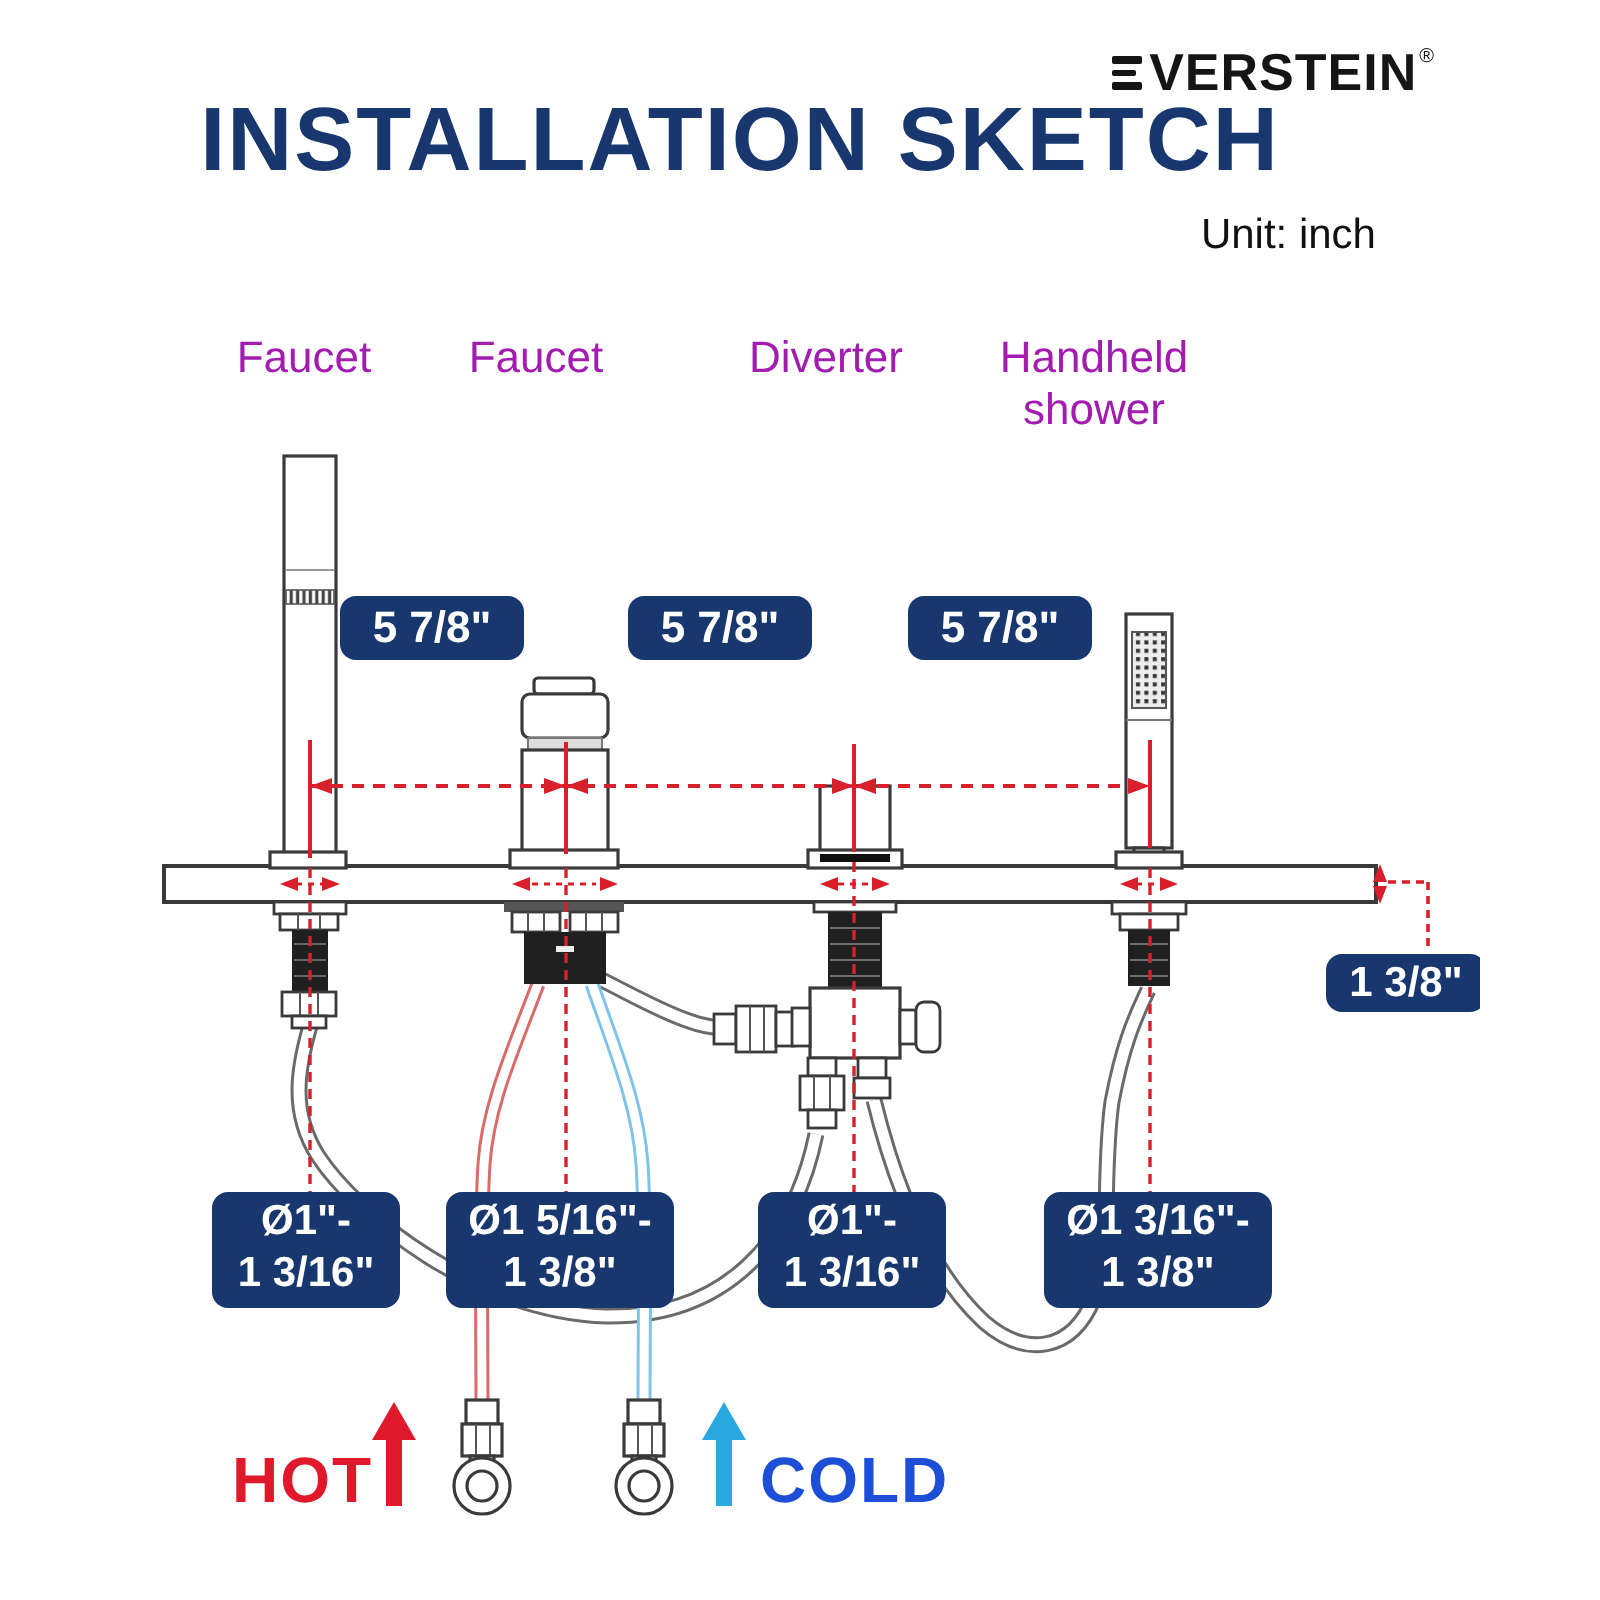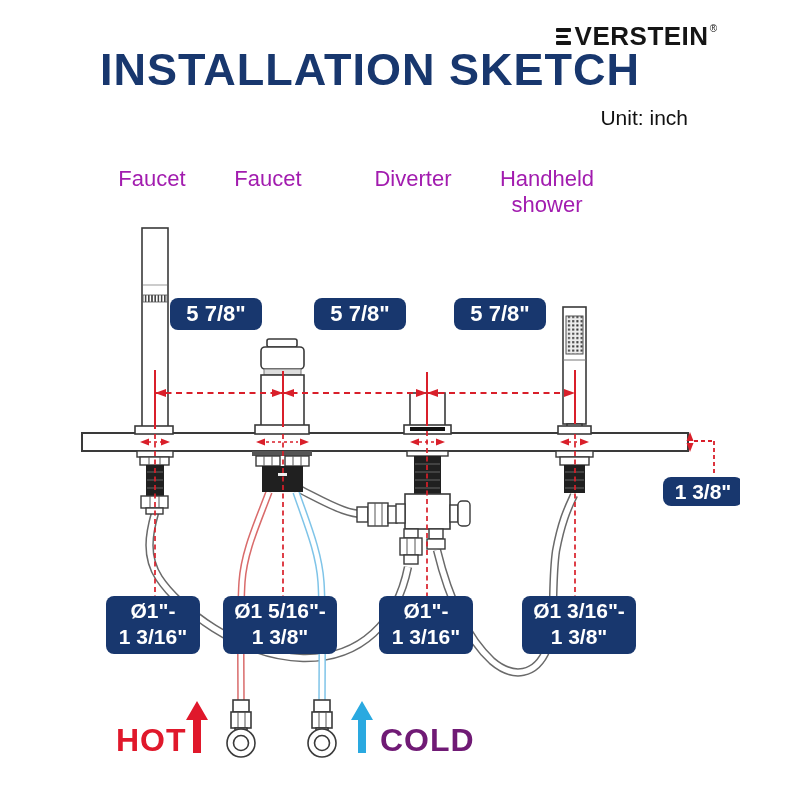--- a/index.html
+++ b/index.html
@@ -22,21 +22,21 @@
   .lbl{position:absolute;top:166px;width:120px;text-align:center;font-size:22px;
        line-height:26px;color:#a21caf;}
   
   .badge{position:absolute;background:#18376e;color:#fff;border-radius:8px;font-weight:bold;
          text-align:center;z-index:5;}
   .badge-s{width:92px;height:32px;font-size:22px;line-height:32px;top:298px;}
   .badge-h{height:56px;font-size:21px;line-height:26px;padding-top:2px;top:596px;}
   
   .water{position:absolute;top:722px;font-size:32px;font-weight:bold;letter-spacing:1px;}
   #hot{left:116px;color:#e0182b;}
-  #cold{left:380px;color:#701a75;}
+  #cold{left:380px;color:#1d4ed8;}
 </style>
 </head>
 <body>
 
 <div id="stage">
 
   <svg width="800" height="800" viewBox="0 0 800 800">
     <defs>
       <pattern id="dots" width="4.2" height="4.2" patternUnits="userSpaceOnUse">
         <rect width="4.2" height="4.2" fill="#ececec"></rect>

